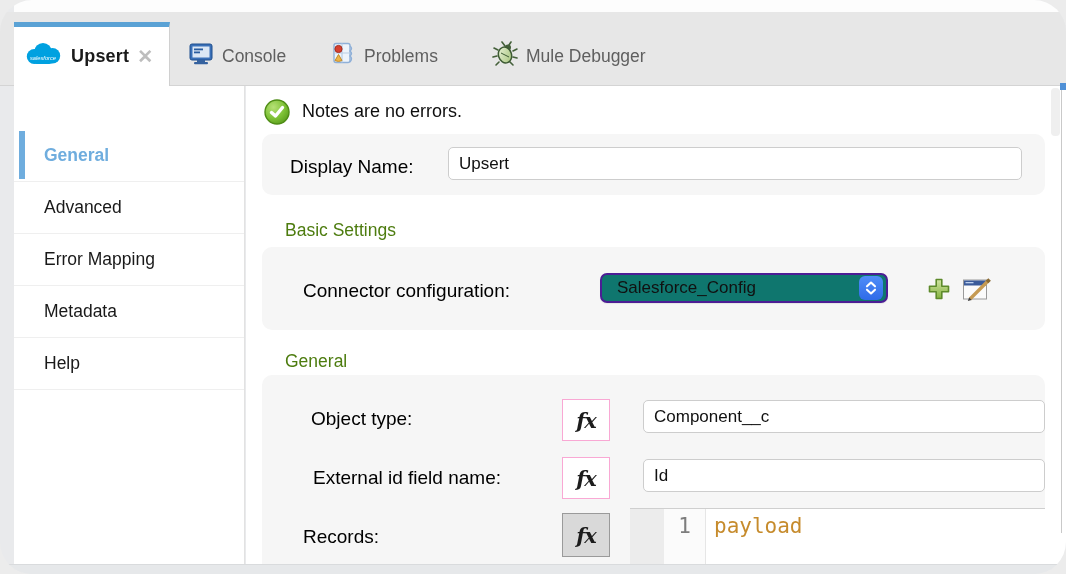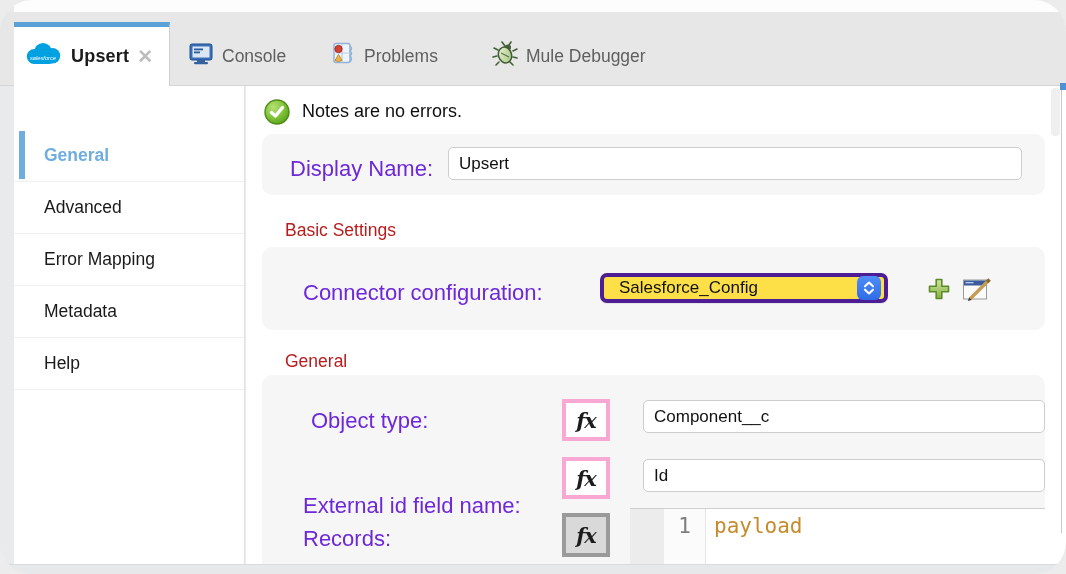--- a/index.html
+++ b/index.html
@@ -29,43 +29,43 @@
   
   .content { position:absolute; left:246px; top:86px; width:820px; height:478px; background:#ffffff; }
   .status-icon { position:absolute; left:18px; top:13px; }
   .status-text { position:absolute; left:56px; top:15px; font-size:18px; color:#0f0f0f; }
 
   .panel { position:absolute; background:#f6f6f6; border-radius:10px; }
   .panel-display  { left:16px; top:48px;  width:783px; height:61px; }
   .panel-basic    { left:16px; top:161px; width:783px; height:83px; }
   .panel-general  { left:16px; top:289px; width:783px; height:189px; border-radius:10px 10px 0 0; }
 
-  .flabel { position:absolute; font-size:22px; color:#6d28d9; white-space:nowrap; }
-  .heading { position:absolute; font-size:17.5px; color:#b91c1c; white-space:nowrap; }
+  .flabel { position:absolute; font-size:19px; color:#000000; white-space:nowrap; }
+  .heading { position:absolute; font-size:17.5px; color:#4d7c0f; white-space:nowrap; }
 
   .tinput { position:absolute; height:33px; background:#fff; border:1px solid #cdcdcd; border-radius:5px;
             font-family:"Liberation Sans",sans-serif; font-size:17px; color:#111; padding:0 10px; outline:none; }
   .inp-display { left:202px; top:61px;  width:574px; }
   .inp-object  { left:397px; top:314px; width:402px; }
   .inp-extid   { left:397px; top:373px; width:402px; }
 
   
-  .dropdown { position:absolute; left:354px; top:187px; width:288px; height:30px; background:#fde047;
-              border:4px solid #4c1d95; border-radius:7px; box-shadow:0 1px 1px rgba(0,0,0,.07);
+  .dropdown { position:absolute; left:354px; top:187px; width:288px; height:30px; background:#0f766e;
+              border:2px solid #4c1d95; border-radius:7px; box-shadow:0 1px 1px rgba(0,0,0,.07);
               display:flex; align-items:center; justify-content:space-between;
               padding:0 3px 0 15px; font-size:17px; color:#111; cursor:default; }
   .dd-chevrons { width:24px; height:24px; border-radius:6px; background:linear-gradient(#4f8df8,#2f6be8);
                  display:flex; align-items:center; justify-content:center; }
 
   .icon-btn { position:absolute; cursor:pointer; line-height:0; }
   .btn-add  { left:681px; top:191px; }
   .btn-edit { left:716px; top:189px; }
 
   
-  .fx-btn { position:absolute; width:48px; height:42px; background:#fff; border:4px solid #f9a8d4;
+  .fx-btn { position:absolute; width:48px; height:42px; background:#fff; border:1px solid #f9a8d4;
             display:flex; align-items:center; justify-content:center;
             font:italic 700 21px "DejaVu Serif", serif; color:#1c1c1c; letter-spacing:-1px; cursor:pointer; }
   .fx-object { left:316px; top:313px; }
   .fx-extid  { left:316px; top:371px; }
   .fx-records{ left:316px; top:427px; height:44px; background:#d9d9d9; border-color:#9a9a9a; }
 
   
   .code-editor { position:absolute; left:384px; top:422px; width:415px; height:56px; background:#fff;
                  border-top:1px solid #cfcfcf; display:flex; font-family:"DejaVu Sans Mono", monospace; }
   .ce-fold   { width:34px; background:#ececec; }
@@ -233,21 +233,21 @@
       </svg>
     </span>
 
     <span class="heading" style="left:39px; top:265px;">General</span>
     <div class="panel panel-general"></div>
 
     <span class="flabel" style="left:57px; top:322px;margin-left:8px;">Object type:</span>
     <button class="fx-btn fx-object">fx</button>
     <input class="tinput inp-object" type="text" value="Component__c" style="">
 
-    <span class="flabel" style="left:57px; top:381px;margin-top:26px;">External id field name:</span>
+    <span class="flabel" style="left:67px; top:381px;">External id field name:</span>
     <button class="fx-btn fx-extid">fx</button>
     <input class="tinput inp-extid" type="text" value="Id" style="">
 
     <span class="flabel" style="left:57px; top:440px;">Records:</span>
     <button class="fx-btn fx-records">fx</button>
     <div class="code-editor">
       <div class="ce-fold"></div>
       <div class="ce-gutter">
         <span class="ce-lineno">1</span>
       </div>

